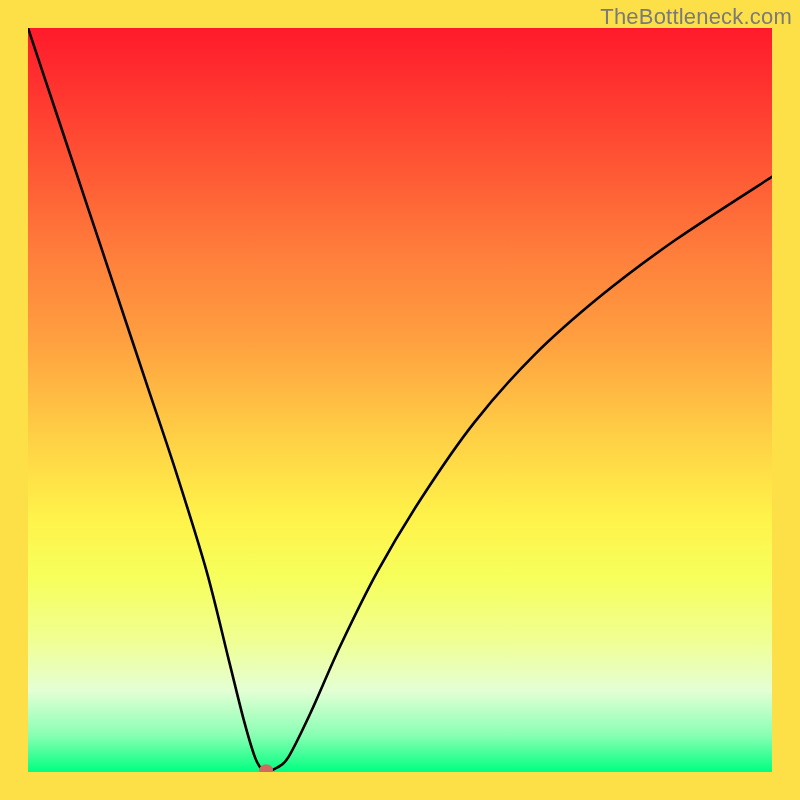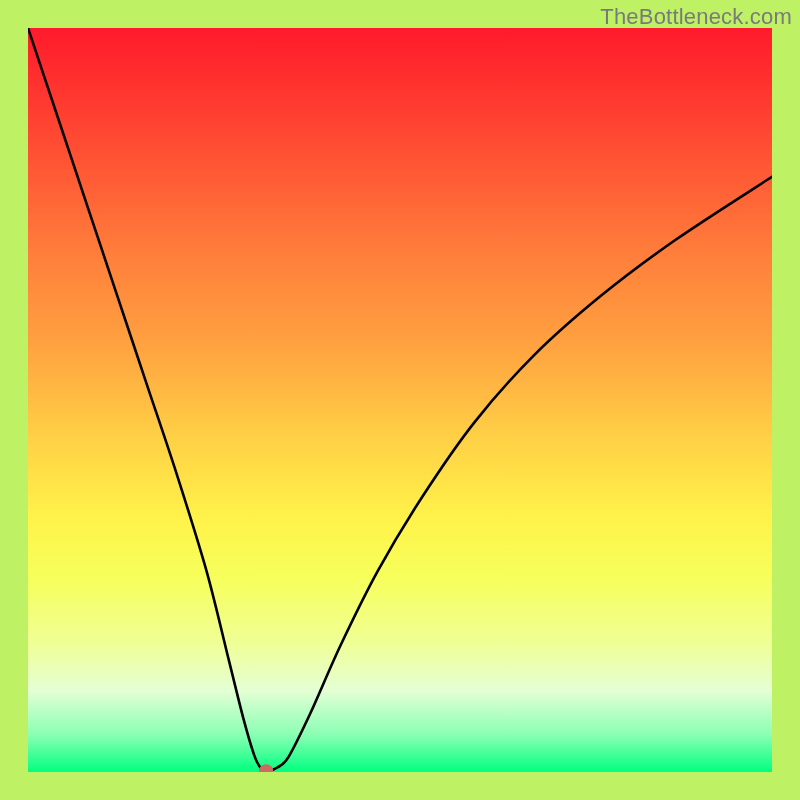--- a/index.html
+++ b/index.html
@@ -10,21 +10,21 @@
     overflow: hidden;
     background: #000;
     font-family: Arial, Helvetica, sans-serif;
   }
   .frame {
     position: absolute;
     left: 0;
     top: 0;
     width: 800px;
     height: 800px;
-    background: #bef264;
+    background: #fde047;
   }
   .plot-area {
     position: absolute;
     left: 28px;
     top: 28px;
     width: 744px;
     height: 744px;
     overflow: hidden;
   }
   .gradient-bg {

